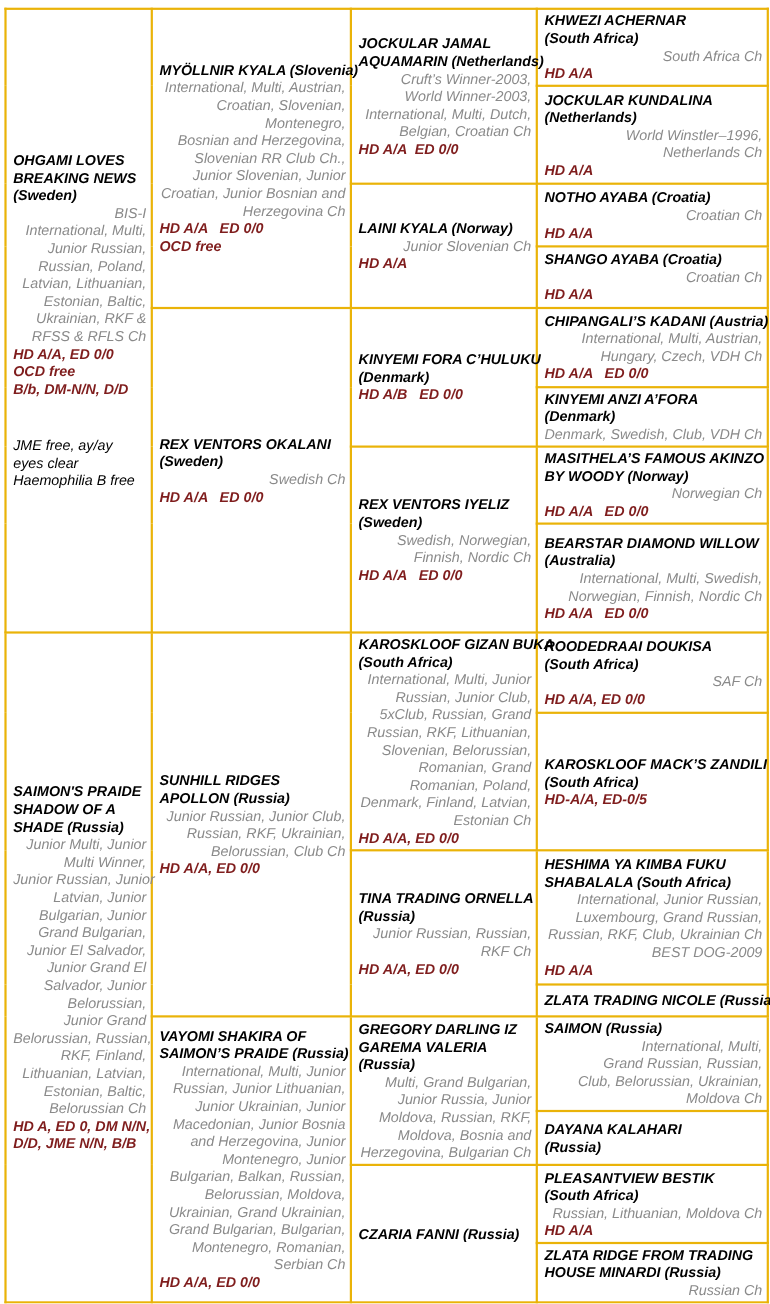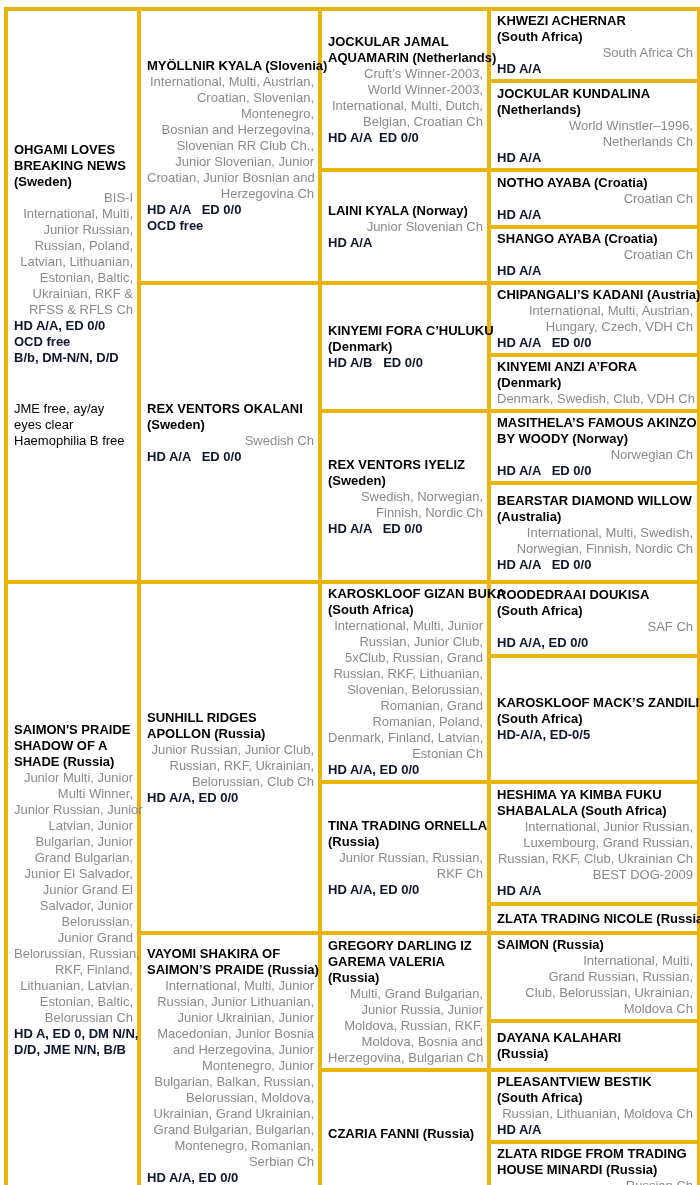--- a/index.html
+++ b/index.html
@@ -13,41 +13,42 @@
     font-family: "Liberation Sans", sans-serif;
     position: relative;
   }
   table.pedigree {
     border-collapse: collapse;
     table-layout: fixed;
     margin: 7px 0 0 4px;
     width: 693px;
   }
   table.pedigree td {
-    border: 4px solid #eab308;
+    border: 2px solid #eab308;
     vertical-align: middle;
     padding: 2px 4px 2px 6px;
     font-size: 13px;
     line-height: 16px;
     color: #000000;
     background: #ffffff;
+    font-style: italic;
   }
   .dog-name {
     font-weight: bold;
     color: #000000;
     white-space: pre;
   }
   .dog-titles {
     color: #8a8a8a;
     white-space: pre;
     text-align: right;
   }
   .dog-health {
     font-weight: bold;
-    color: #0f172a;
+    color: #7f1d1d;
     white-space: pre;
   }
   .dog-health-extra {
     font-weight: normal;
     color: #000000;
     white-space: pre;
     margin-top: 35px;
   }
 </style>
 </head>

